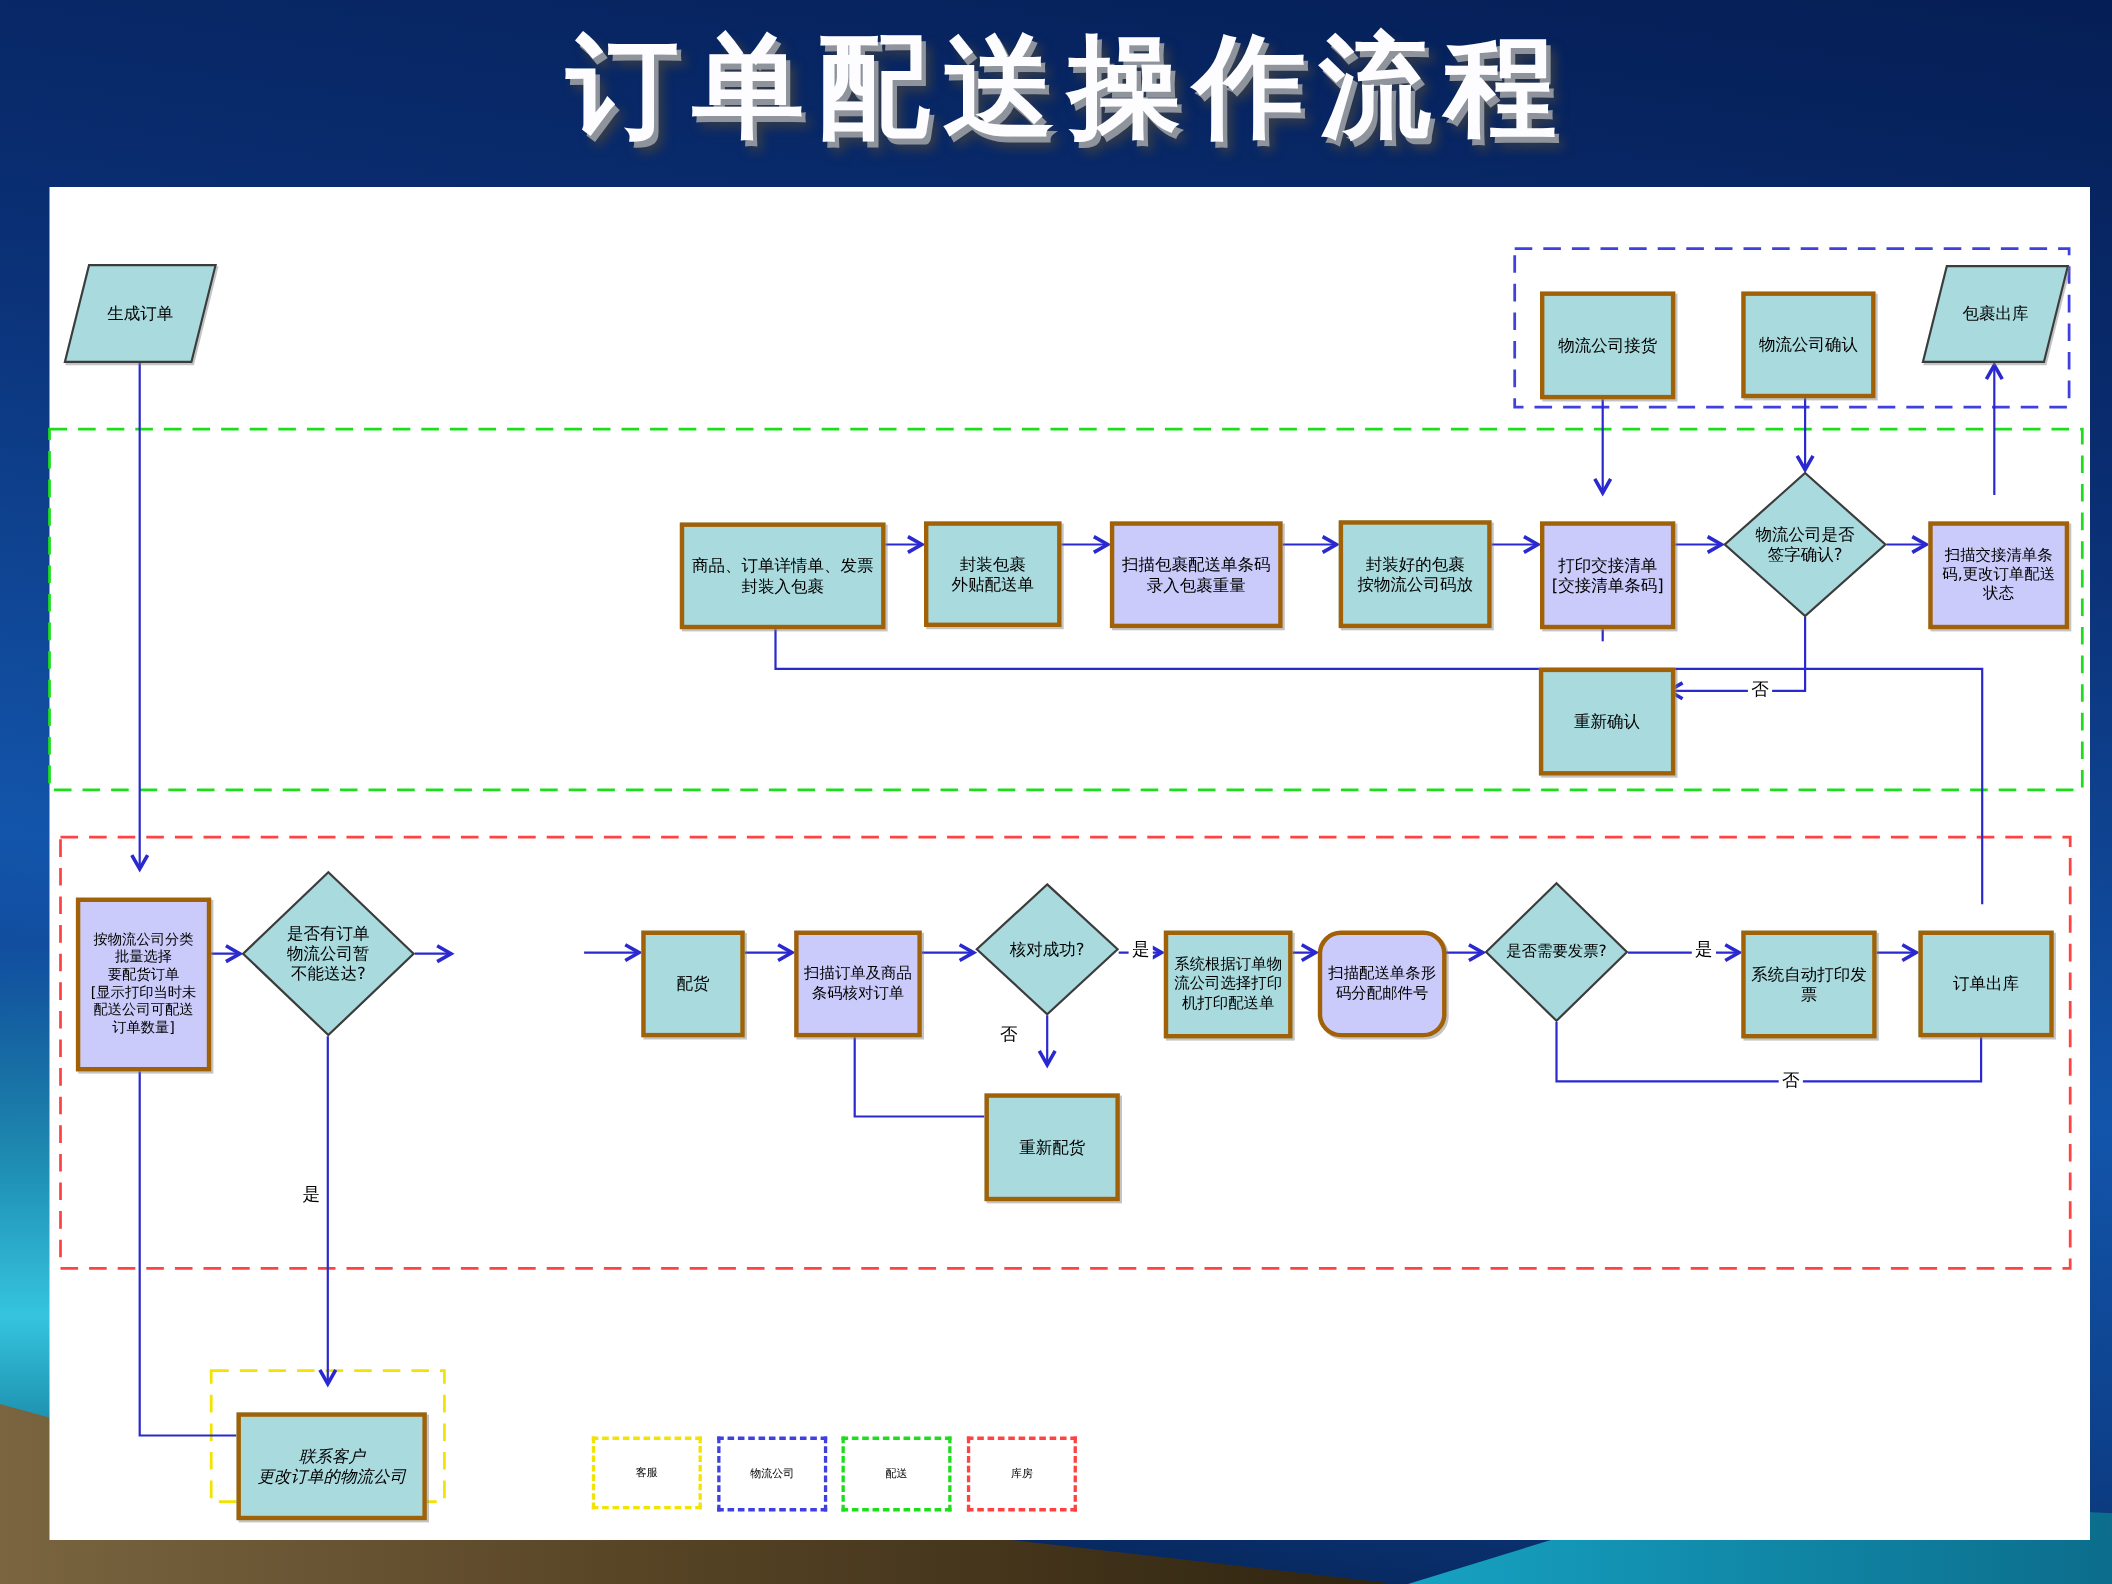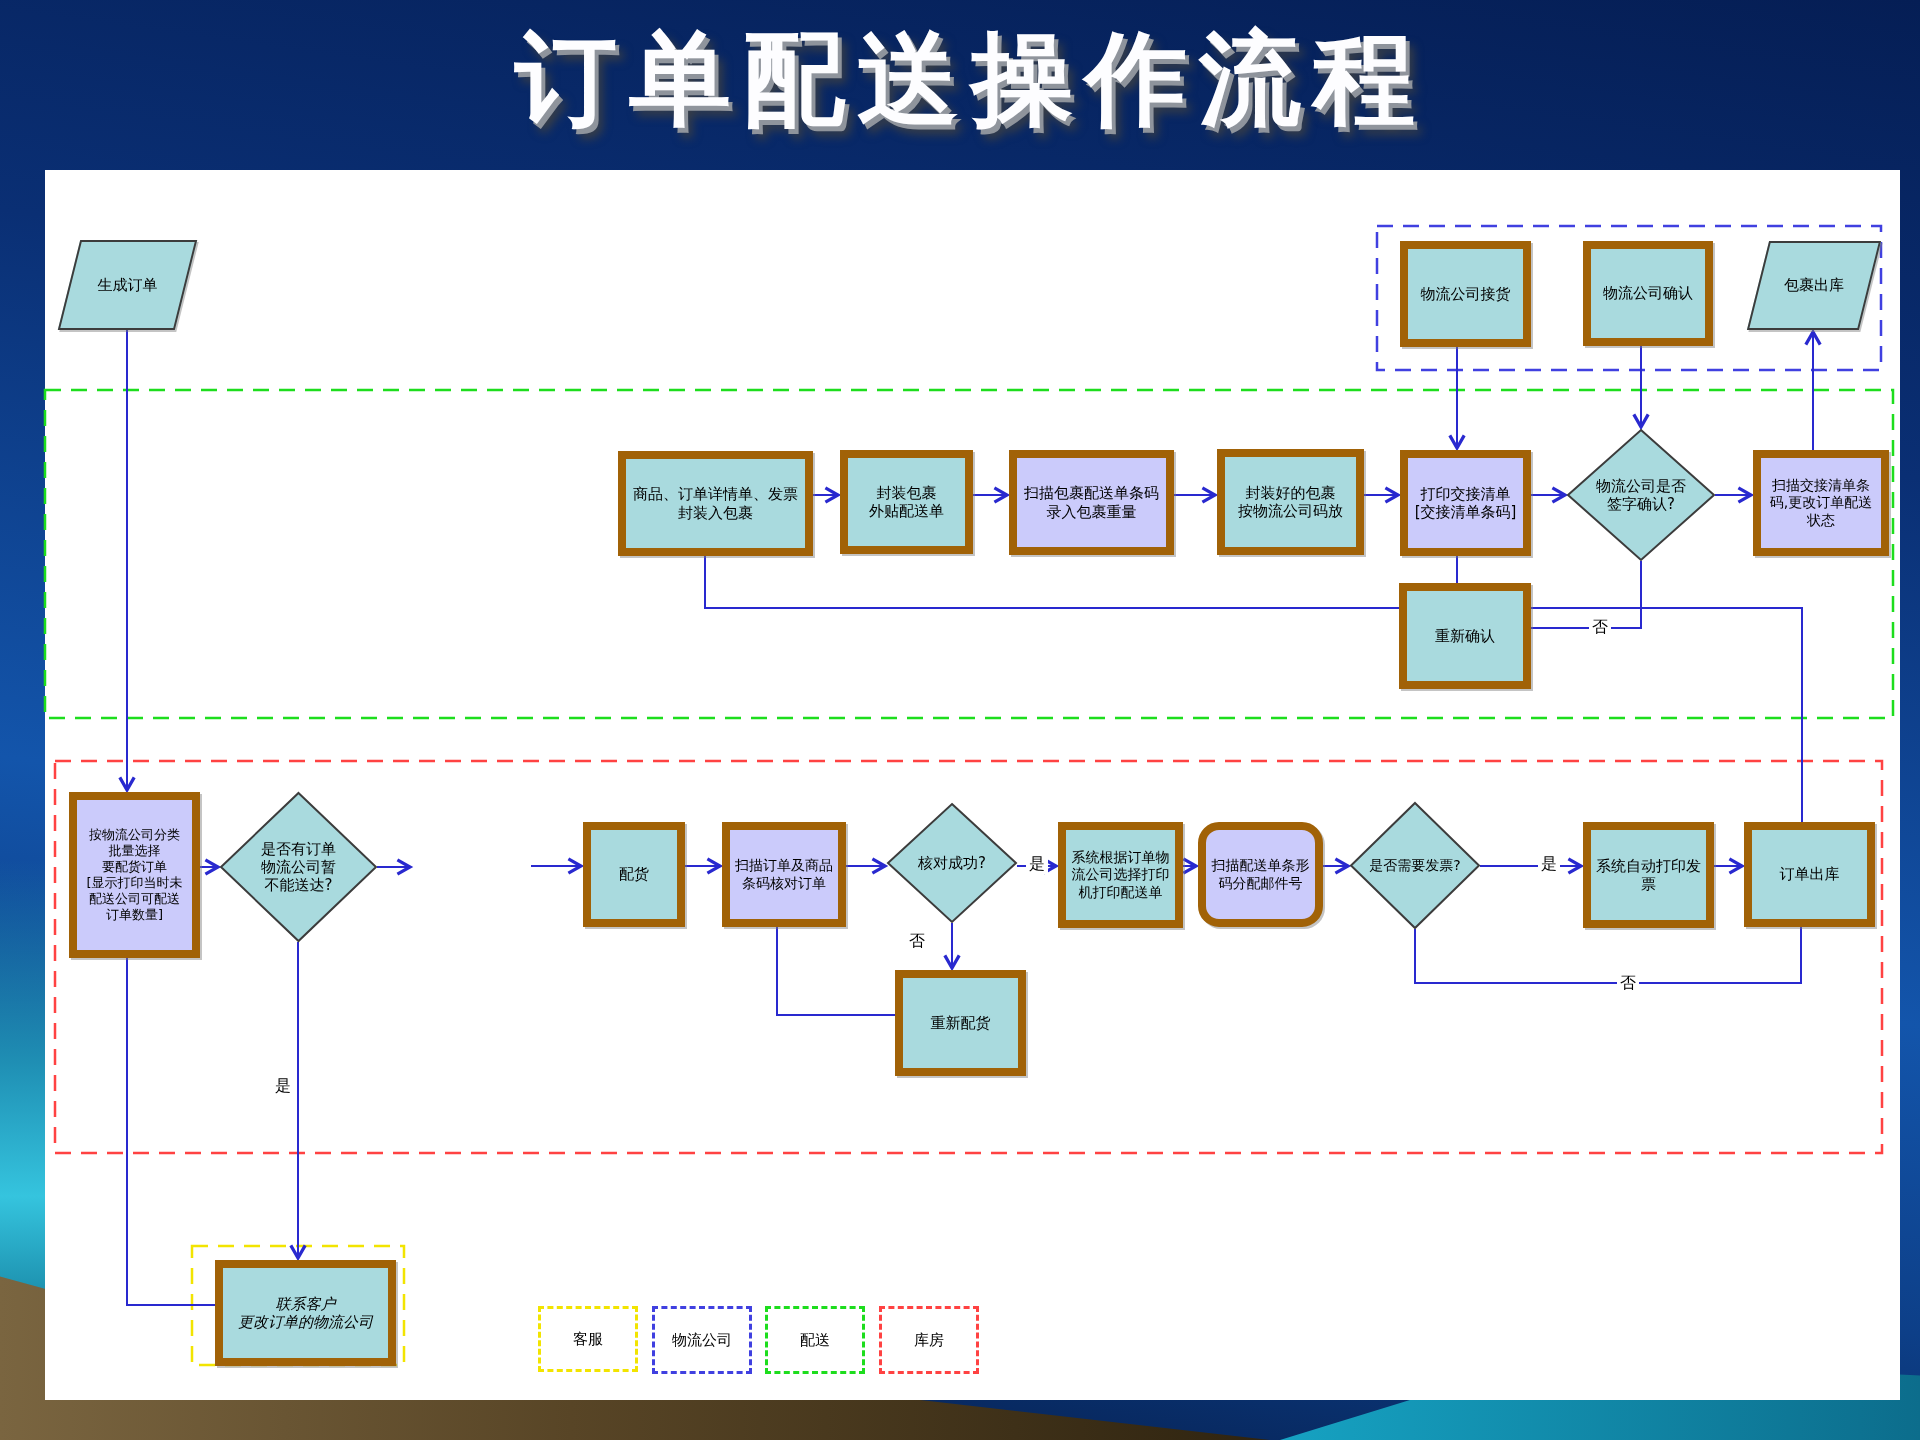--- a/index.html
+++ b/index.html
@@ -18,28 +18,28 @@
       background:linear-gradient(90deg,#16a2c2 0%,#0c6d8c 100%);}
   .title{position:absolute;top:12px;left:0;width:100%;text-align:center;z-index:2;
       font-size:102px;font-weight:bold;color:#fdfdff;letter-spacing:12px;
       text-shadow:4px 5px 0 #8f949c,8px 10px 10px #3a3f46;padding-left:11px;}
   .panel{position:absolute;left:45px;top:170px;width:1855px;height:1230px;background:#ffffff;z-index:2;}
   svg.lines{position:absolute;left:0;top:0;width:1920px;height:1440px;z-index:3;pointer-events:none;}
   #nodes,#labels,#legend{position:absolute;inset:0;z-index:4;pointer-events:none;}
   .node{position:absolute;display:flex;align-items:center;justify-content:center;
         text-align:center;color:#000;}
   .node .txt{position:relative;z-index:2;white-space:pre-line;line-height:1.22;}
-  .node.rect{border:8px solid #a16207;box-shadow:2px 2px 0 rgba(125,125,125,.45);}
+  .node.rect{border:4px solid #a16207;box-shadow:2px 2px 0 rgba(125,125,125,.45);margin-top:24px;}
   .node.diamond svg{position:absolute;inset:0;overflow:visible;}
   .node.parallelogram .shape{position:absolute;inset:0;border:2px solid #3c3c3c;
         transform:skewX(-14deg);box-shadow:2px 2px 0 rgba(125,125,125,.45);}
   .edge-label{position:absolute;transform:translate(-50%,-50%);background:#ffffff;
         padding:0 3px;font-size:16px;color:#000;z-index:5;}
   .legend-box{position:absolute;border:3px dashed;display:flex;align-items:center;
-        justify-content:center;font-size:15px;color:#000;}
+        justify-content:center;font-size:10px;color:#000;}
 </style>
 </head>
 <body>
 
 <div class="bg"></div>
 <div class="deco teal-left"></div>
 <div class="deco brown"></div>
 <div class="deco teal-right"></div>
 
 <div class="title">订单配送操作流程</div>

